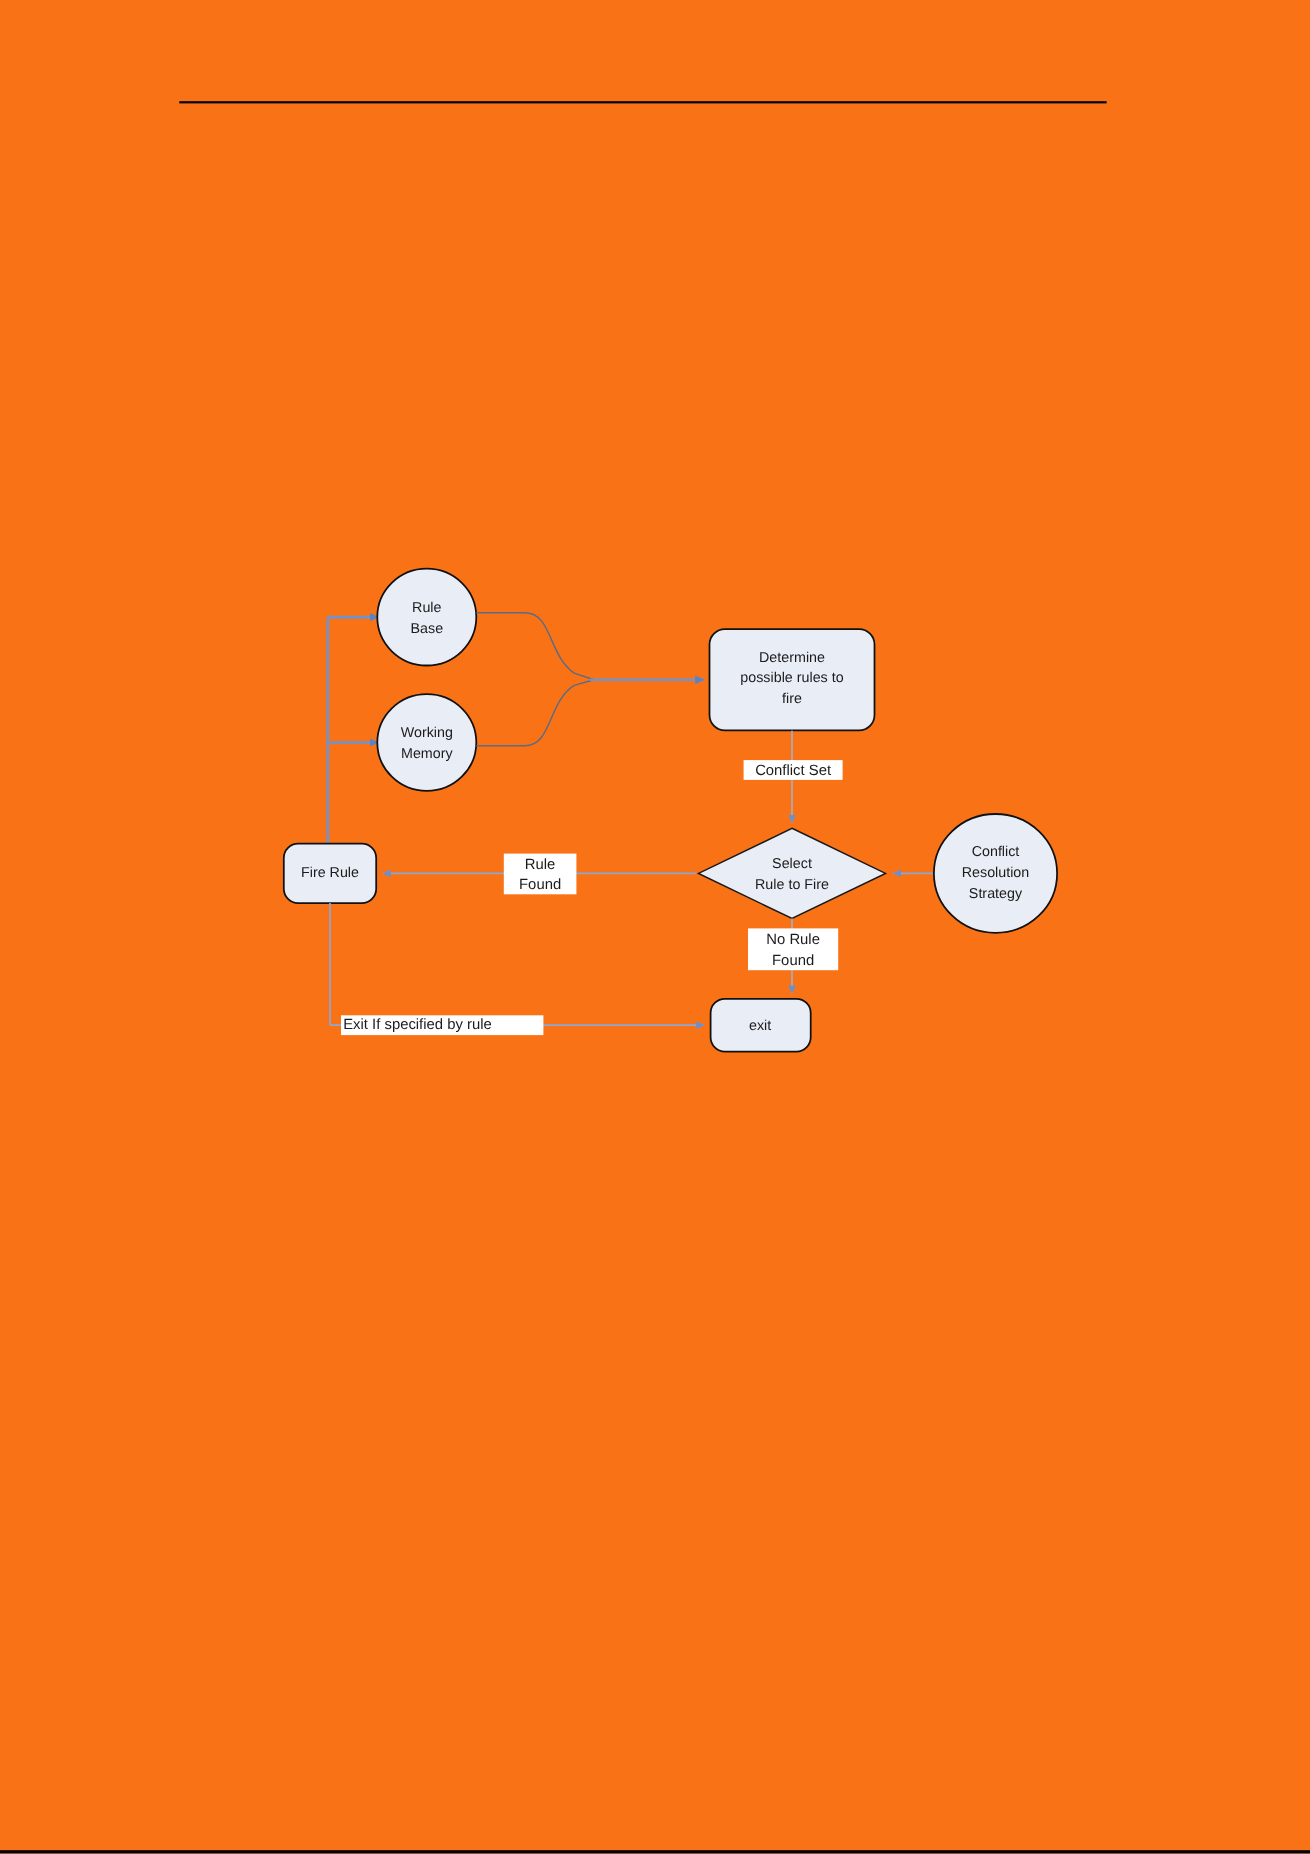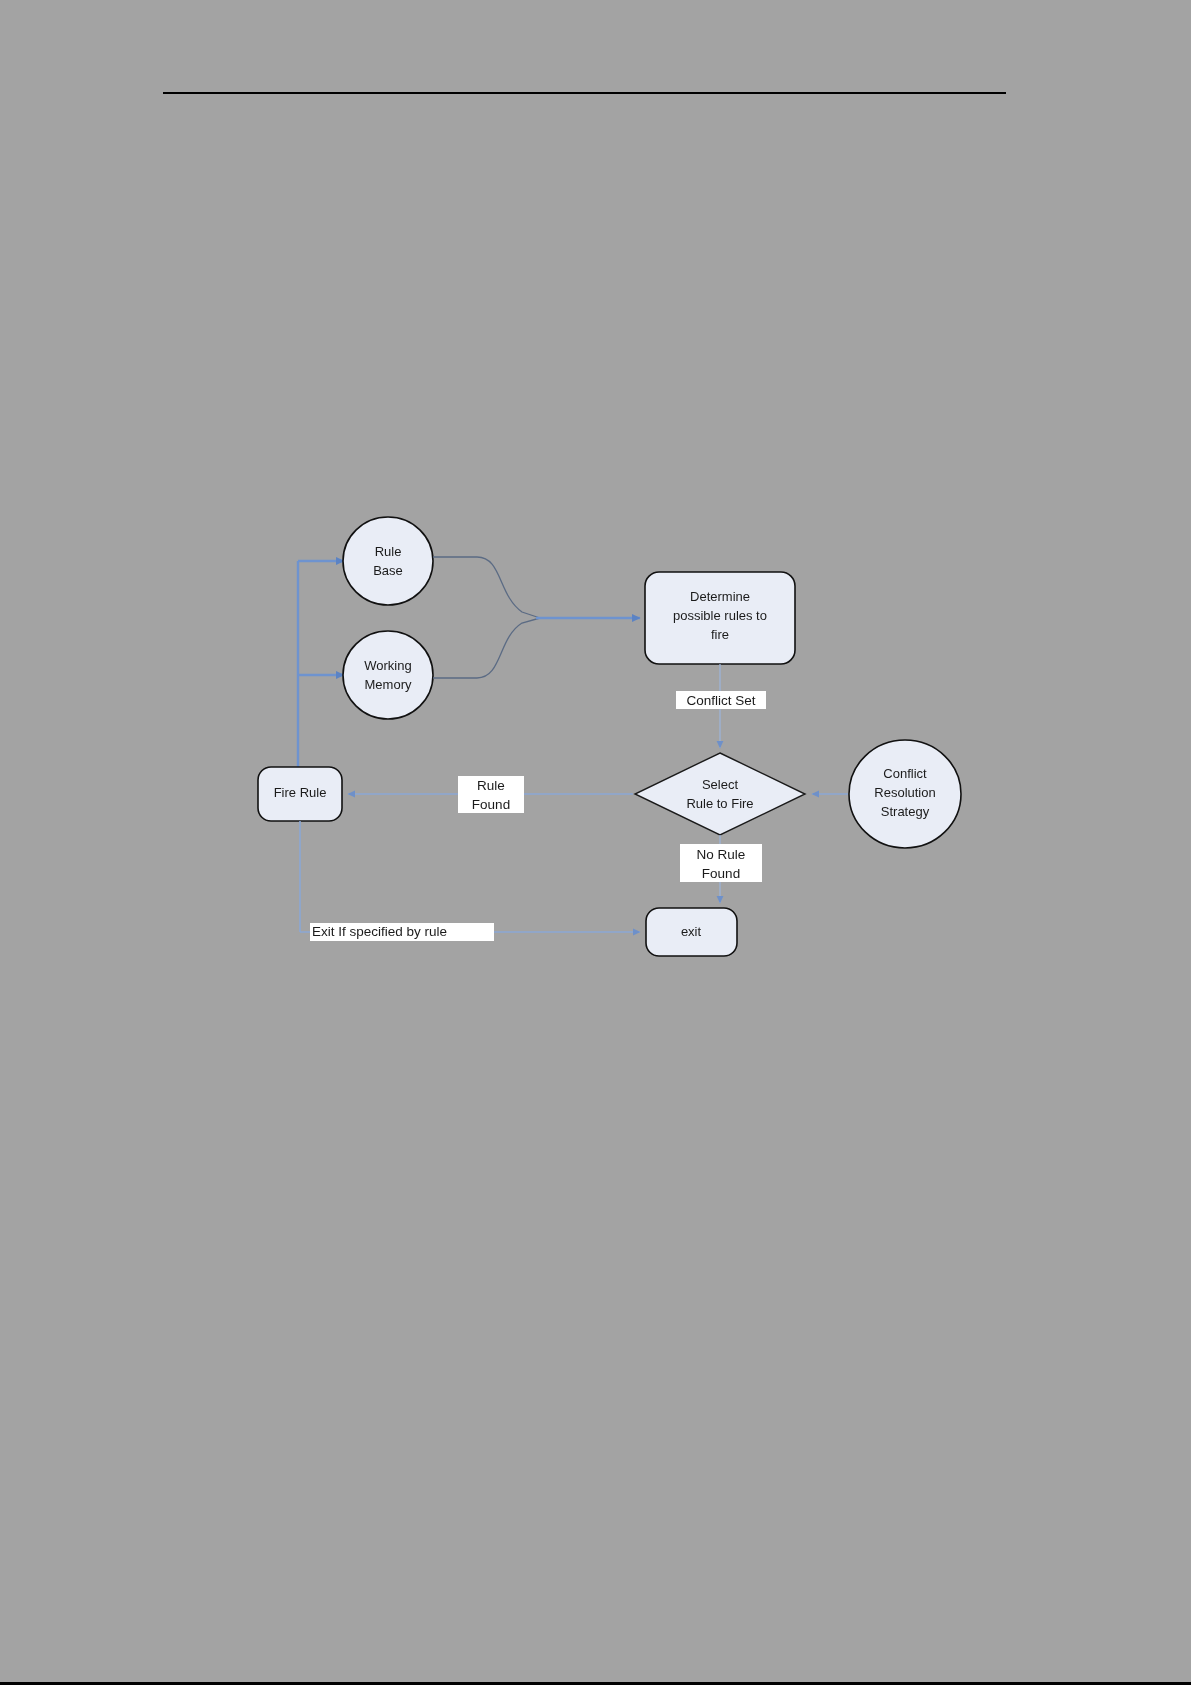--- a/index.html
+++ b/index.html
@@ -10,21 +10,21 @@
   body {
     width: 1191px;
     height: 1685px;
     font-family: "Liberation Sans", sans-serif;
     position: relative;
     overflow: hidden;
   }
   .page {
     position: absolute;
     inset: 0;
-    background: #a3a3a3;
+    background: #f97316;
   }
   .header-rule {
     position: absolute;
     left: 163px;
     top: 92px;
     width: 843px;
     height: 2px;
     background: #000000;
   }
   .footer-bar {

